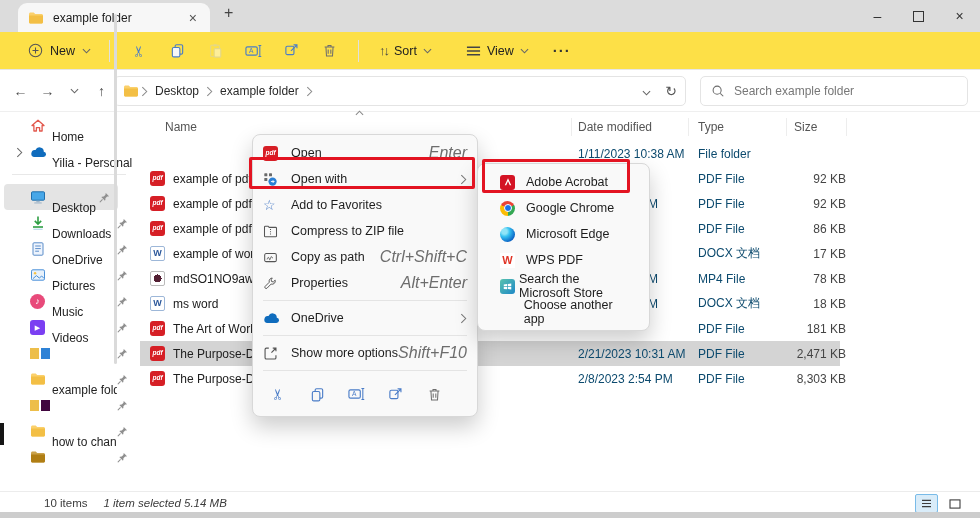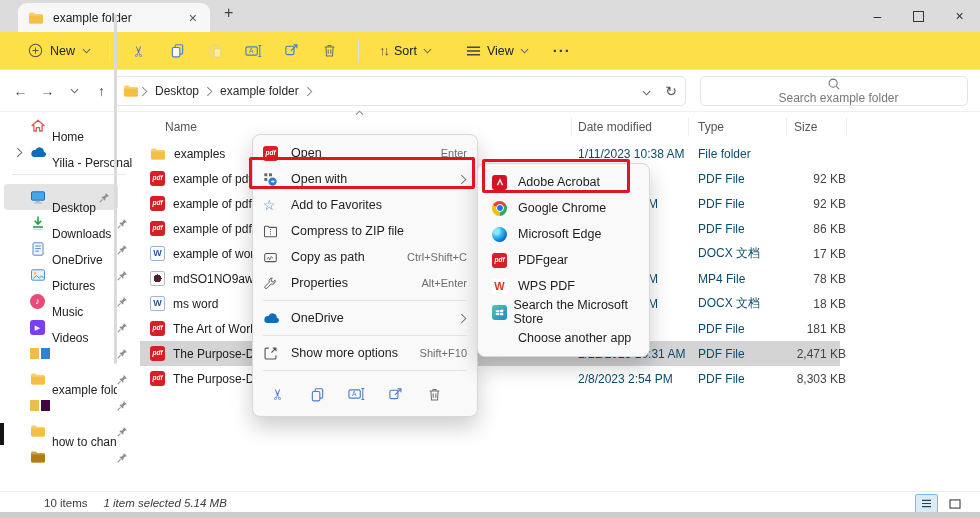--- a/index.html
+++ b/index.html
@@ -29,21 +29,21 @@
   .navbar{position:absolute;left:0;top:70px;width:980px;height:42px;background:#fff;border-bottom:1px solid #efefef;box-sizing:border-box;}
   .navbtns{position:absolute;left:8px;top:0;height:42px;display:flex;align-items:center;gap:2px;}
   .navbtn{width:25px;height:28px;display:flex;align-items:center;justify-content:center;font-size:14px;color:#4d4d4d;border-radius:4px;}
   .address{position:absolute;left:114px;top:6px;width:572px;height:30px;border:1px solid #e4e4e4;border-radius:5px;
     display:flex;align-items:center;box-sizing:border-box;padding:0 8px;background:#fff;}
   .crumb{font-size:12px;color:#2a2a2a;padding:2px 5px;}
   .bsep{margin:0 2px;color:#6f6f6f;display:flex;align-items:center;}
   .addr-right{margin-left:auto;display:flex;align-items:center;gap:14px;color:#555;}
   .refresh{font-size:14px;color:#555;}
   .search{position:absolute;left:700px;top:6px;width:268px;height:30px;border:1px solid #e4e4e4;border-radius:5px;
-    display:flex;align-items:center;box-sizing:border-box;padding:0 10px;background:#fff;flex-direction:column;}
+    display:flex;align-items:center;box-sizing:border-box;padding:0 10px;background:#fff;}
   .search .ph{font-size:12px;color:#777;margin-left:9px;}
   
   .sidebar{position:absolute;left:0;top:113px;width:136px;height:376px;background:#fff;}
   .sitem{height:26px;display:flex;align-items:center;padding-left:12px;box-sizing:border-box;margin:0 0 0 4px;border-radius:4px;position:relative;}
   .sitem .chev{width:14px;display:flex;align-items:center;color:#666;}
   .sitem .sic{width:22px;display:flex;align-items:center;}
   .sitem .slabel{font-size:12px;color:#232323;white-space:nowrap;overflow:hidden;flex:1;margin-top:21px;}
   .sitem .pin{margin-right:8px;display:flex;align-items:center;}
   .sitem.sel{background:#e4e4e4;margin-right:18px;}
   .sdivider{height:1px;background:#e8e8e8;margin:9px 10px 9px 12px;}
@@ -63,29 +63,29 @@
   .cell-date{left:438px;width:150px;}
   .cell-date.frag{padding-left:70px;box-sizing:border-box;}
   .cell-type{left:558px;width:95px;}
   .cell-size{left:590px;width:116px;justify-content:flex-end;color:#444;}
   
   .ctxmenu{position:absolute;left:252px;top:134px;width:226px;background:#f9f9f9;border:1px solid #d8d8d8;
     border-radius:8px;box-shadow:0 10px 22px rgba(0,0,0,.20);padding:5px 0;box-sizing:border-box;z-index:5;}
   .mitem{height:26px;display:flex;align-items:center;padding:0 10px;font-size:12.5px;color:#1d1d1d;}
   .mitem .mic{width:28px;display:flex;align-items:center;}
   .mitem .mlabel{flex:1;white-space:nowrap;}
-  .mitem .msc{font-size:11px;color:#6d6d6d;}
+  .mitem .msc{font-size:16px;color:#6d6d6d;font-style:italic;}
   .mitem .msub{color:#777;display:flex;align-items:center;}
   .msep{height:1px;background:#e4e4e4;margin:4px 10px;}
   .qrow{display:flex;align-items:center;gap:17px;padding:8px 8px 6px 14px;}
   .qbtn{width:22px;height:22px;display:flex;align-items:center;justify-content:center;}
   
   .submenu{position:absolute;left:477px;top:163px;width:173px;background:#f9f9f9;border:1px solid #d8d8d8;
     border-radius:8px;box-shadow:0 10px 22px rgba(0,0,0,.20);padding:5px 0;box-sizing:border-box;z-index:6;}
-  .smitem{height:26px;display:flex;align-items:center;padding:0 14px;font-size:12.5px;color:#1d1d1d;}
+  .smitem{height:26px;display:flex;align-items:center;padding:0 22px;font-size:12.5px;color:#1d1d1d;}
   .smitem .mic{width:26px;display:flex;align-items:center;}
   
   .redbox{position:absolute;border:3px solid #e31422;border-radius:2px;z-index:9;pointer-events:none;}
   #rb-openwith{left:249px;top:157px;width:220px;height:26px;}
   #rb-acrobat{left:482px;top:159px;width:142px;height:28px;}
   
   .statusbar{position:absolute;left:0;top:491px;width:980px;height:23px;background:#fff;border-top:1px solid #ececec;
     display:flex;align-items:center;font-size:11.5px;color:#3c3c3c;box-sizing:border-box;}
   .st1{margin-left:44px;}
   .st2{margin-left:16px;font-style:italic;}
@@ -530,29 +530,20 @@
       <span class="fh fh2">Type</span>
       <span class="fh fh3">Size</span>
       <span class="hsep" style="left: 431px;"></span>
       <span class="hsep" style="left: 548px;"></span>
       <span class="hsep" style="left: 646px;"></span>
       <span class="hsep" style="left: 706px;"></span>
     </div>
 
   <div class="rows" id="rows">
       <div class="frow">
-        <span class="cell-name">
-          <span class="ic">
-            <svg width="16" height="16" viewBox="0 0 16 16">
-              <path d="M1 4c0-.8.7-1.5 1.5-1.5h3.2L7.2 4h6.3c.8 0 1.5.7 1.5 1.5V12c0 .8-.7 1.5-1.5 1.5h-11C1.7 13.5 1 12.8 1 12V4z" fill="#fbd06b"></path>
-              <path d="M1 5.6h14V12c0 .8-.7 1.5-1.5 1.5h-11C1.7 13.5 1 12.8 1 12V5.6z" fill="#f3bf45"></path>
-            </svg>
-          </span>
-          <span class="nm">examples</span>
-        </span>
         <span class="cell cell-date">1/11/2023 10:38 AM</span>
         <span class="cell cell-type">File folder</span>
         <span class="cell cell-size"></span>
       </div>
       <div class="frow">
         <span class="cell-name">
           <span class="ic">
             <span class="pdfic">pdf</span>
           </span>
           <span class="nm">example of pdf file h</span>
@@ -798,26 +789,20 @@
         <span class="mlabel">Google Chrome</span>
       </div>
       <div class="smitem">
         <span class="mic">
           <span class="edgeic"></span>
         </span>
         <span class="mlabel">Microsoft Edge</span>
       </div>
       <div class="smitem">
         <span class="mic">
-          <span class="pdfic">pdf</span>
-        </span>
-        <span class="mlabel">PDFgear</span>
-      </div>
-      <div class="smitem">
-        <span class="mic">
           <span class="wpsic">W</span>
         </span>
         <span class="mlabel">WPS PDF</span>
       </div>
       <div class="smitem">
         <span class="mic">
           <span class="storeic">
             <svg width="9" height="9" viewBox="0 0 12 12">
               <path d="M1 3.4l4.4-.6v3H1zM6.4 2.7L11 2v3.8H6.4zM1 6.8h4.4v3L1 9.2zM6.4 6.8H11V10l-4.6-.7z" fill="#fff"></path>
             </svg>

